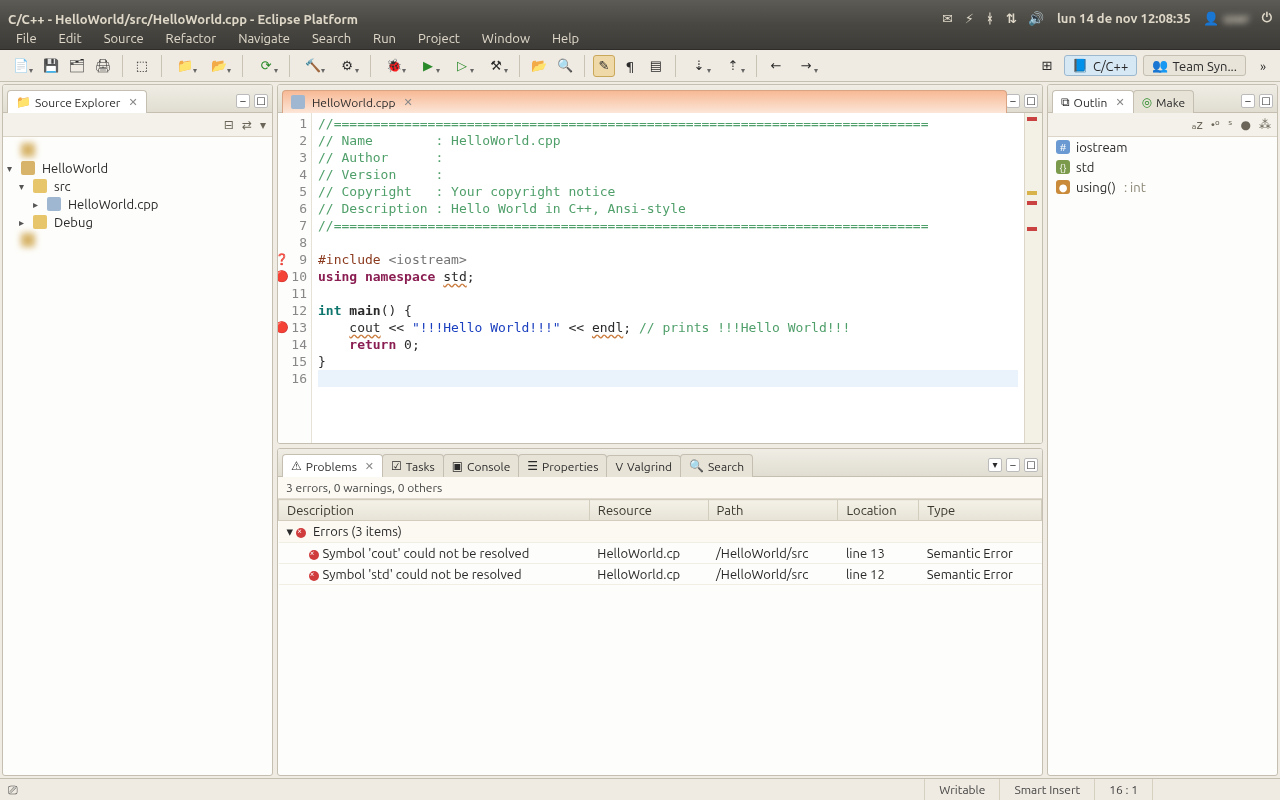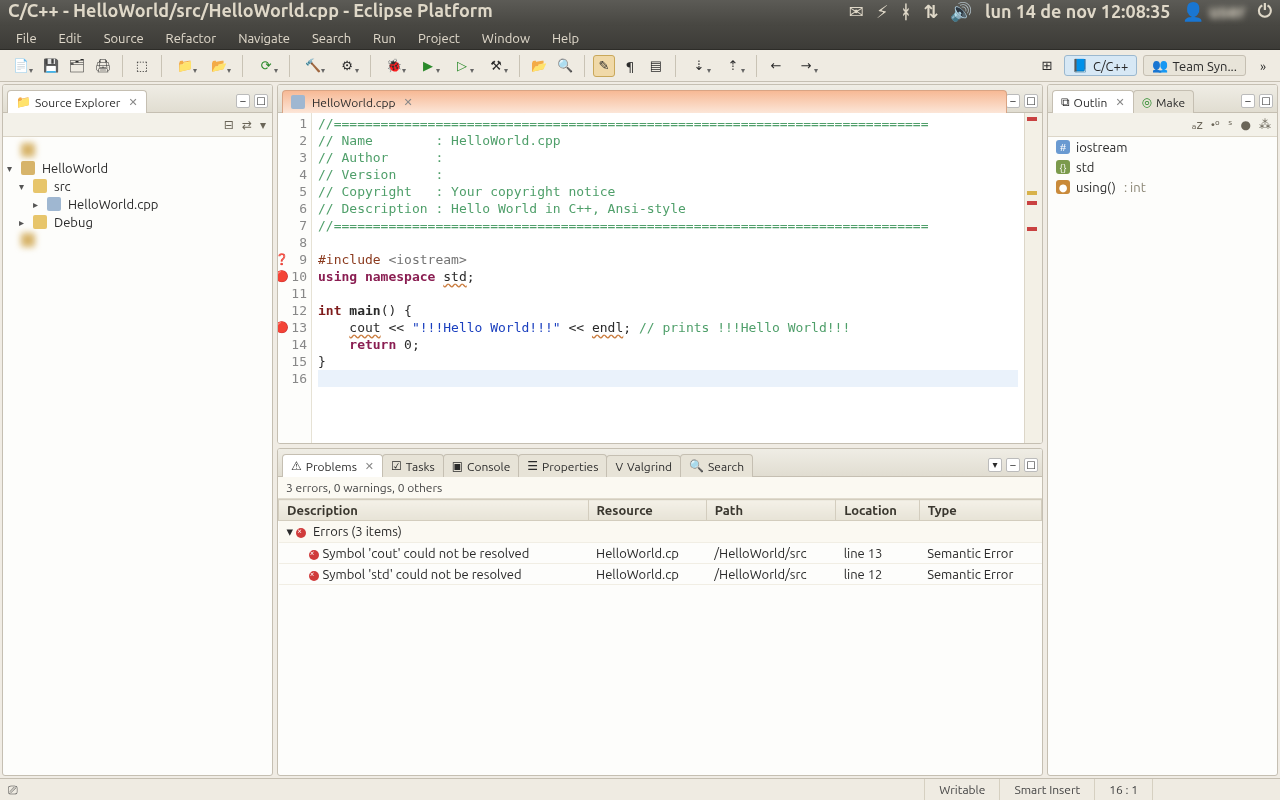--- a/index.html
+++ b/index.html
@@ -1,19 +1,19 @@
 <!DOCTYPE html>
 <html><head>
 <meta charset="utf-8">
 <style>
 * { box-sizing: border-box; margin: 0; padding: 0; }
 body { font-family: "Ubuntu", "DejaVu Sans", sans-serif; font-size: 13px; background: #f0ece4; width: 1280px; height: 800px; overflow: hidden; color: #2a2a2a; }
 
 
-.titlebar { background: linear-gradient(to bottom, #5c5b56, #474641); color: #dfd8c8; height: 26px; display: flex; align-items: flex-start; padding: 0 8px; font-size: 18px; font-weight: bold; }
+.titlebar { background: linear-gradient(to bottom, #5c5b56, #474641); color: #dfd8c8; height: 26px; display: flex; align-items: flex-end; padding: 0 8px; font-size: 13px; font-weight: bold; }
 .titlebar .spacer { flex: 1; }
 .titlebar .sys { display: flex; gap: 12px; align-items: center; }
 .titlebar .sys span { display: inline-flex; align-items: center; }
 .titlebar .blur { filter: blur(3px); margin-left:4px; }
 
 
 .menubar { background: linear-gradient(to bottom, #484742, #3c3b37); color: #e0d9cb; height: 24px; display: flex; align-items: center; padding: 0 6px; gap: 2px; font-size: 13px; border-bottom:1px solid #2d2c28;}
 .menubar .mitem { padding: 3px 10px; cursor: pointer; border-radius: 3px; }
 
 
@@ -47,32 +47,32 @@
 .tree .arrow{ width:10px; display:inline-block; font-size:10px; color:#555;}
 .tree .blurnode{ filter:blur(3px); }
 
 
 .centercol { flex: 1; display:flex; flex-direction:column; min-width:0;}
 .editor { flex:1; display:flex; position:relative; }
 .gutter { background:#fdfdfb; border-right:1px solid #e6e2d5; width:34px; text-align:right; padding:2px 4px 2px 0; font-family:"DejaVu Sans Mono",monospace; font-size:13px; color:#888; line-height:17px;}
 .gutter .gmark{position:relative;}
 .gutter .gmark::before{content:attr(data-m); position:absolute; left:-3px; font-size:11px;}
 .code { flex:1; padding:2px 6px; font-family:"DejaVu Sans Mono",monospace; font-size:13px; line-height:17px; white-space:pre; overflow:auto; background:#fff;}
-.code .c{color:#4f9f6a;} .code .pp{color:#8b3a1e;} .code .kw{color:#8a1e52; font-weight:bold;} .code .inc{color:#737373;} .code .str{color:#1a3fbf;} .code .ty{color:#7f1d1d; font-weight:bold;} .code .uline{text-decoration: underline wavy #c97b3d; text-underline-offset:2px;}
+.code .c{color:#4f9f6a;} .code .pp{color:#8b3a1e;} .code .kw{color:#8a1e52; font-weight:bold;} .code .inc{color:#737373;} .code .str{color:#1a3fbf;} .code .ty{color:#0f766e; font-weight:bold;} .code .uline{text-decoration: underline wavy #c97b3d; text-underline-offset:2px;}
 .code .hl{ background:#eaf2fb; display:block;}
 .overview { width:18px; background:#f3f0e6; border-left:1px solid #dcd6c8; position:relative;}
 .overview .mk{position:absolute; left:2px; width:10px; height:4px;}
 .overview .mk.err{background:#c94141;}
 .overview .mk.w{background:#d8b24a;}
 
 
 .bottom { height: 328px; }
 .problems-head { padding: 4px 8px; font-size:12px; color:#444; border-bottom:1px solid #e0dbce; background:#fbf9f2;}
 .ptable { width:100%; border-collapse:collapse; font-size:13px;}
-.ptable th { text-align:left; font-weight:bold; background:linear-gradient(#f4f1e8,#e7e3d6); border:1px solid #d3cdbe; padding:3px 8px; color:#3a372f;}
+.ptable th { text-align:left; font-weight:normal; background:linear-gradient(#f4f1e8,#e7e3d6); border:1px solid #d3cdbe; padding:3px 8px; color:#3a372f;}
 .ptable td { padding:3px 8px; border-bottom:1px solid #f1eee4;}
 .ptable tr.group td{ background:#fbf9f2;}
 .erricon{display:inline-block; width:10px;height:10px;border-radius:50%;background:#d03b3b; margin-right:4px; vertical-align:middle; position:relative;}
 .erricon::after{content:"×"; color:#fff; font-size:9px; position:absolute; left:1px; top:-2px;}
 
 
 .rightcol { width: 235px; display:flex; flex-direction:column; }
 .outline .item{ display:flex; align-items:center; gap:6px; padding:3px 8px; font-size:13px; cursor:pointer;}
 .outline .sym{ width:14px;height:14px; border-radius:3px; display:inline-flex;align-items:center;justify-content:center; font-size:10px; color:#fff;}
 .outline .sym.inc{background:#6a9ad1;} .outline .sym.ns{background:#7b9a4c;} .outline .sym.fn{background:#c98a3a;}

